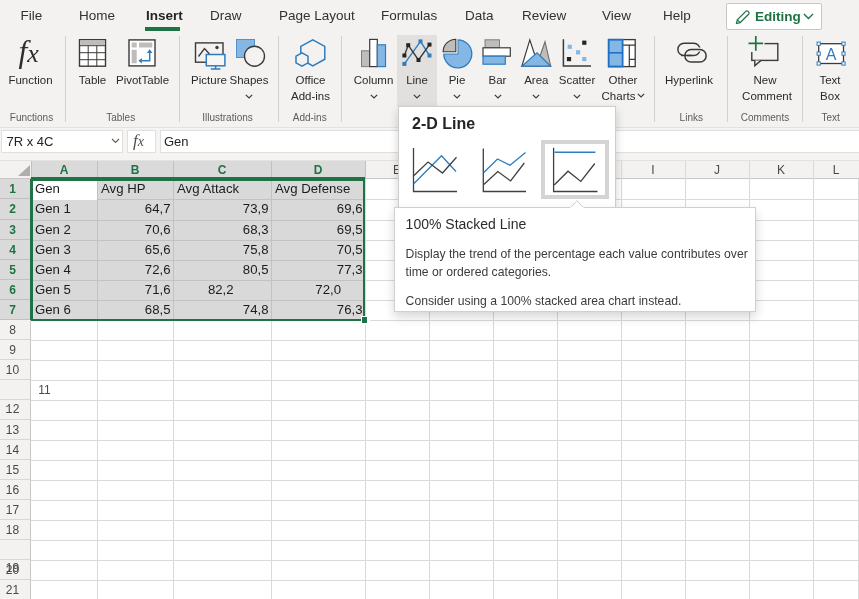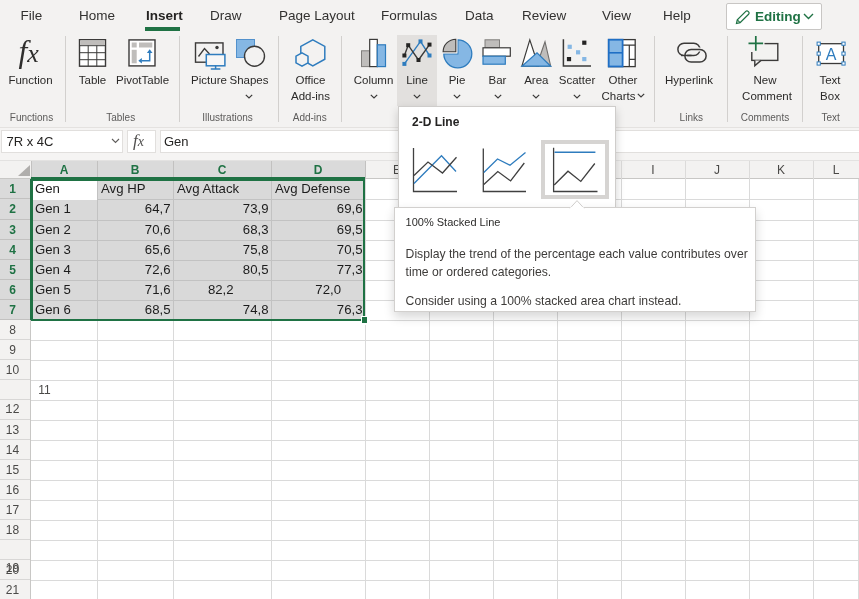--- a/index.html
+++ b/index.html
@@ -323,21 +323,21 @@
 <div class="cell" style="left:271px;top:259.7px;width:91.5px;text-align:right;height:20.100000000000023px;line-height:20.100000000000023px;">77,3</div>
 <div class="cell" style="left:35px;top:279.8px;width:60px;text-align:left;height:20.099999999999966px;line-height:20.099999999999966px;">Gen 5</div>
 <div class="cell" style="left:97px;top:279.8px;width:73.5px;text-align:right;height:20.099999999999966px;line-height:20.099999999999966px;">71,6</div>
 <div class="cell" style="left:173px;top:279.8px;width:95.5px;text-align:center;height:20.099999999999966px;line-height:20.099999999999966px;">82,2</div>
 <div class="cell" style="left:271px;top:279.8px;width:70px;text-align:right;height:20.099999999999966px;line-height:20.099999999999966px;">72,0</div>
 <div class="cell" style="left:35px;top:299.9px;width:60px;text-align:left;height:20.100000000000023px;line-height:20.100000000000023px;">Gen 6</div>
 <div class="cell" style="left:97px;top:299.9px;width:73.5px;text-align:right;height:20.100000000000023px;line-height:20.100000000000023px;">68,5</div>
 <div class="cell" style="left:173px;top:299.9px;width:95.5px;text-align:right;height:20.100000000000023px;line-height:20.100000000000023px;">74,8</div>
 <div class="cell" style="left:271px;top:299.9px;width:91.5px;text-align:right;height:20.100000000000023px;line-height:20.100000000000023px;">76,3</div>
 <div class="abs" style="left:398px;top:106px;width:218px;height:101.5px;background:#fff;border:1px solid #cfcdcb;box-shadow:0 4px 9px rgba(0,0,0,0.18);"></div>
-<div class="abs" style="left:412px;top:114.5px;font-size:12px;font-weight:700;color:#252423;">2-D Line</div>
+<div class="abs" style="left:412px;top:114.5px;font-size:16px;font-weight:700;color:#252423;">2-D Line</div>
 <svg class="abs" style="left:405px;top:140px;" width="62" height="60" viewBox="0 0 62 60">
 <path d="M8.5 8 V51.5 H52" fill="none" stroke="#404040" stroke-width="1.3"></path>
 <path d="M9 43.5 L36.5 15.8 L51 31.5" fill="none" stroke="#2e7cbe" stroke-width="1.3"></path>
 <path d="M9 35.5 L23 22 L37.5 33 L51.5 17.2" fill="none" stroke="#404040" stroke-width="1.3"></path>
 </svg>
 <svg class="abs" style="left:475px;top:140px;" width="62" height="60" viewBox="0 0 62 60">
 <path d="M8.3 8.5 V51.5 H51" fill="none" stroke="#404040" stroke-width="1.3"></path>
 <path d="M8.8 32.5 L22.5 19 L35 25.2 L50.5 12.5" fill="none" stroke="#2e7cbe" stroke-width="1.3"></path>
 <path d="M8.8 44.5 L22.8 31.5 L35.6 40.9 L49.3 23" fill="none" stroke="#404040" stroke-width="1.3"></path>
 </svg>
@@ -345,16 +345,16 @@
 <svg class="abs" style="left:544.7px;top:144px;" width="60.3" height="51" viewBox="0 0 60.3 51">
 <path d="M8.6 3.8 V47.5 H52.5" fill="none" stroke="#404040" stroke-width="1.3"></path>
 <path d="M9.5 8.3 H50.4" fill="none" stroke="#2e7cbe" stroke-width="1.5"></path>
 <path d="M9.2 41 L23 27.2 L35.8 37.4 L49.8 19.5" fill="none" stroke="#404040" stroke-width="1.3"></path>
 </svg>
 <div class="abs" style="left:394px;top:207.3px;width:362px;height:104.4px;background:#fff;border:1px solid #d2d0ce;box-shadow:0 5px 10px rgba(0,0,0,0.16);"></div>
 <svg class="abs" style="left:569.2px;top:200.4px;" width="16" height="9" viewBox="0 0 16 9">
       <path d="M1 8.3 L8 0.6 L15 8.3" fill="#fff" stroke="#cfcdcb" stroke-width="1"></path>
       <rect x="1.5" y="6.9" width="13" height="2.1" fill="#fff"></rect>
     </svg>
-<div class="abs" style="left:405.6px;top:216px;font-size:11px;color:#2d2c2b;white-space:nowrap;">100% Stacked Line</div>
+<div class="abs" style="left:405.6px;top:216px;font-size:14px;color:#2d2c2b;white-space:nowrap;">100% Stacked Line</div>
 <div class="abs" style="left:405.6px;top:246.5px;font-size:12.2px;color:#3e3c3a;white-space:nowrap;">Display the trend of the percentage each value contributes over</div>
 <div class="abs" style="left:405.6px;top:265px;font-size:12.2px;color:#3e3c3a;white-space:nowrap;">time or ordered categories.</div>
 <div class="abs" style="left:405.6px;top:294px;font-size:12.2px;color:#3e3c3a;white-space:nowrap;">Consider using a 100% stacked area chart instead.</div>
 </div>
 </body></html>

